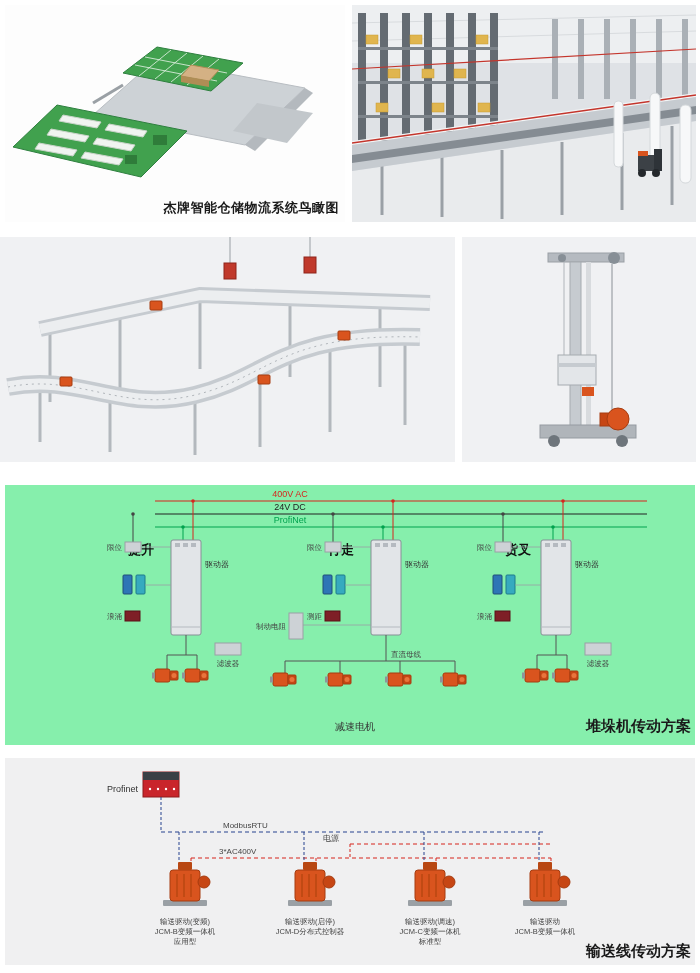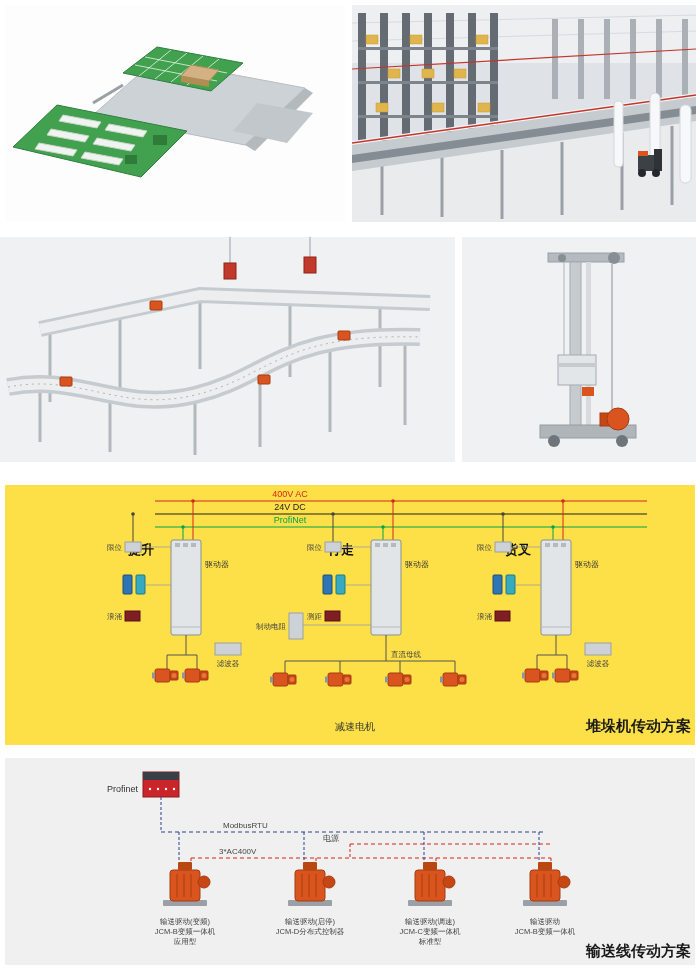--- a/index.html
+++ b/index.html
@@ -42,20 +42,21 @@
         <polygon points="104,119 142,126 138,132 100,125"></polygon>
         <polygon points="46,124 84,131 80,137 42,130"></polygon>
         <polygon points="92,133 130,140 126,146 88,139"></polygon>
         <polygon points="34,138 72,145 68,151 30,144"></polygon>
         <polygon points="80,147 118,154 114,160 76,153"></polygon>
       </g>
       <rect x="148" y="130" width="14" height="10" fill="#2f7c3a"></rect>
       <rect x="120" y="150" width="12" height="9" fill="#2f7c3a"></rect>
     </g>
   </svg>
+  <div class="caption-overlay">杰牌智能仓储物流系统鸟瞰图</div>
 </div>
 
 <div class="panel" style="left:352px;top:5px;width:344px;height:217px;">
   <svg width="344" height="217" viewBox="0 0 344 217">
     <rect width="344" height="217" fill="#dfe2e6"></rect>
     <rect width="344" height="58" fill="#edeff1"></rect>
     <line x1="0" y1="18" x2="344" y2="10" stroke="#d8dbde"></line>
     <line x1="0" y1="36" x2="344" y2="26" stroke="#d8dbde"></line>
     <g>
       <rect x="6" y="8" width="8" height="128" fill="#646b72"></rect>
@@ -172,21 +173,21 @@
       <rect x="78" y="188" width="96" height="13" fill="#b0b5ba" stroke="#959ba1"></rect>
       <circle cx="92" cy="204" r="6" fill="#6e757b"></circle>
       <circle cx="160" cy="204" r="6" fill="#6e757b"></circle>
       <rect x="138" y="176" width="16" height="13" fill="#c64614" stroke="#a63c10"></rect>
       <circle cx="156" cy="182" r="11" fill="#d9541e" stroke="#a63c10"></circle>
       <rect x="120" y="150" width="12" height="9" fill="#d9541e"></rect>
     </g>
   </svg>
 </div>
 
-<div class="panel" style="left:5px;top:485px;width:690px;height:260px;background:#fde047;text-align:right;">
+<div class="panel" style="left:5px;top:485px;width:690px;height:260px;background:#86efac;text-align:right;">
   <svg width="690" height="260" viewBox="0 0 690 260">
     <defs>
       <g id="gmotor">
         <rect x="-12" y="0" width="15" height="13" rx="2" fill="#d9541e" stroke="#a63c10"></rect>
         <rect x="3" y="2" width="8" height="9" rx="1" fill="#c64614" stroke="#a63c10"></rect>
         <circle cx="7" cy="6.5" r="2.5" fill="#e8743c"></circle>
         <rect x="-15" y="3.5" width="3" height="6" fill="#8f959a"></rect>
       </g>
     </defs>
 

